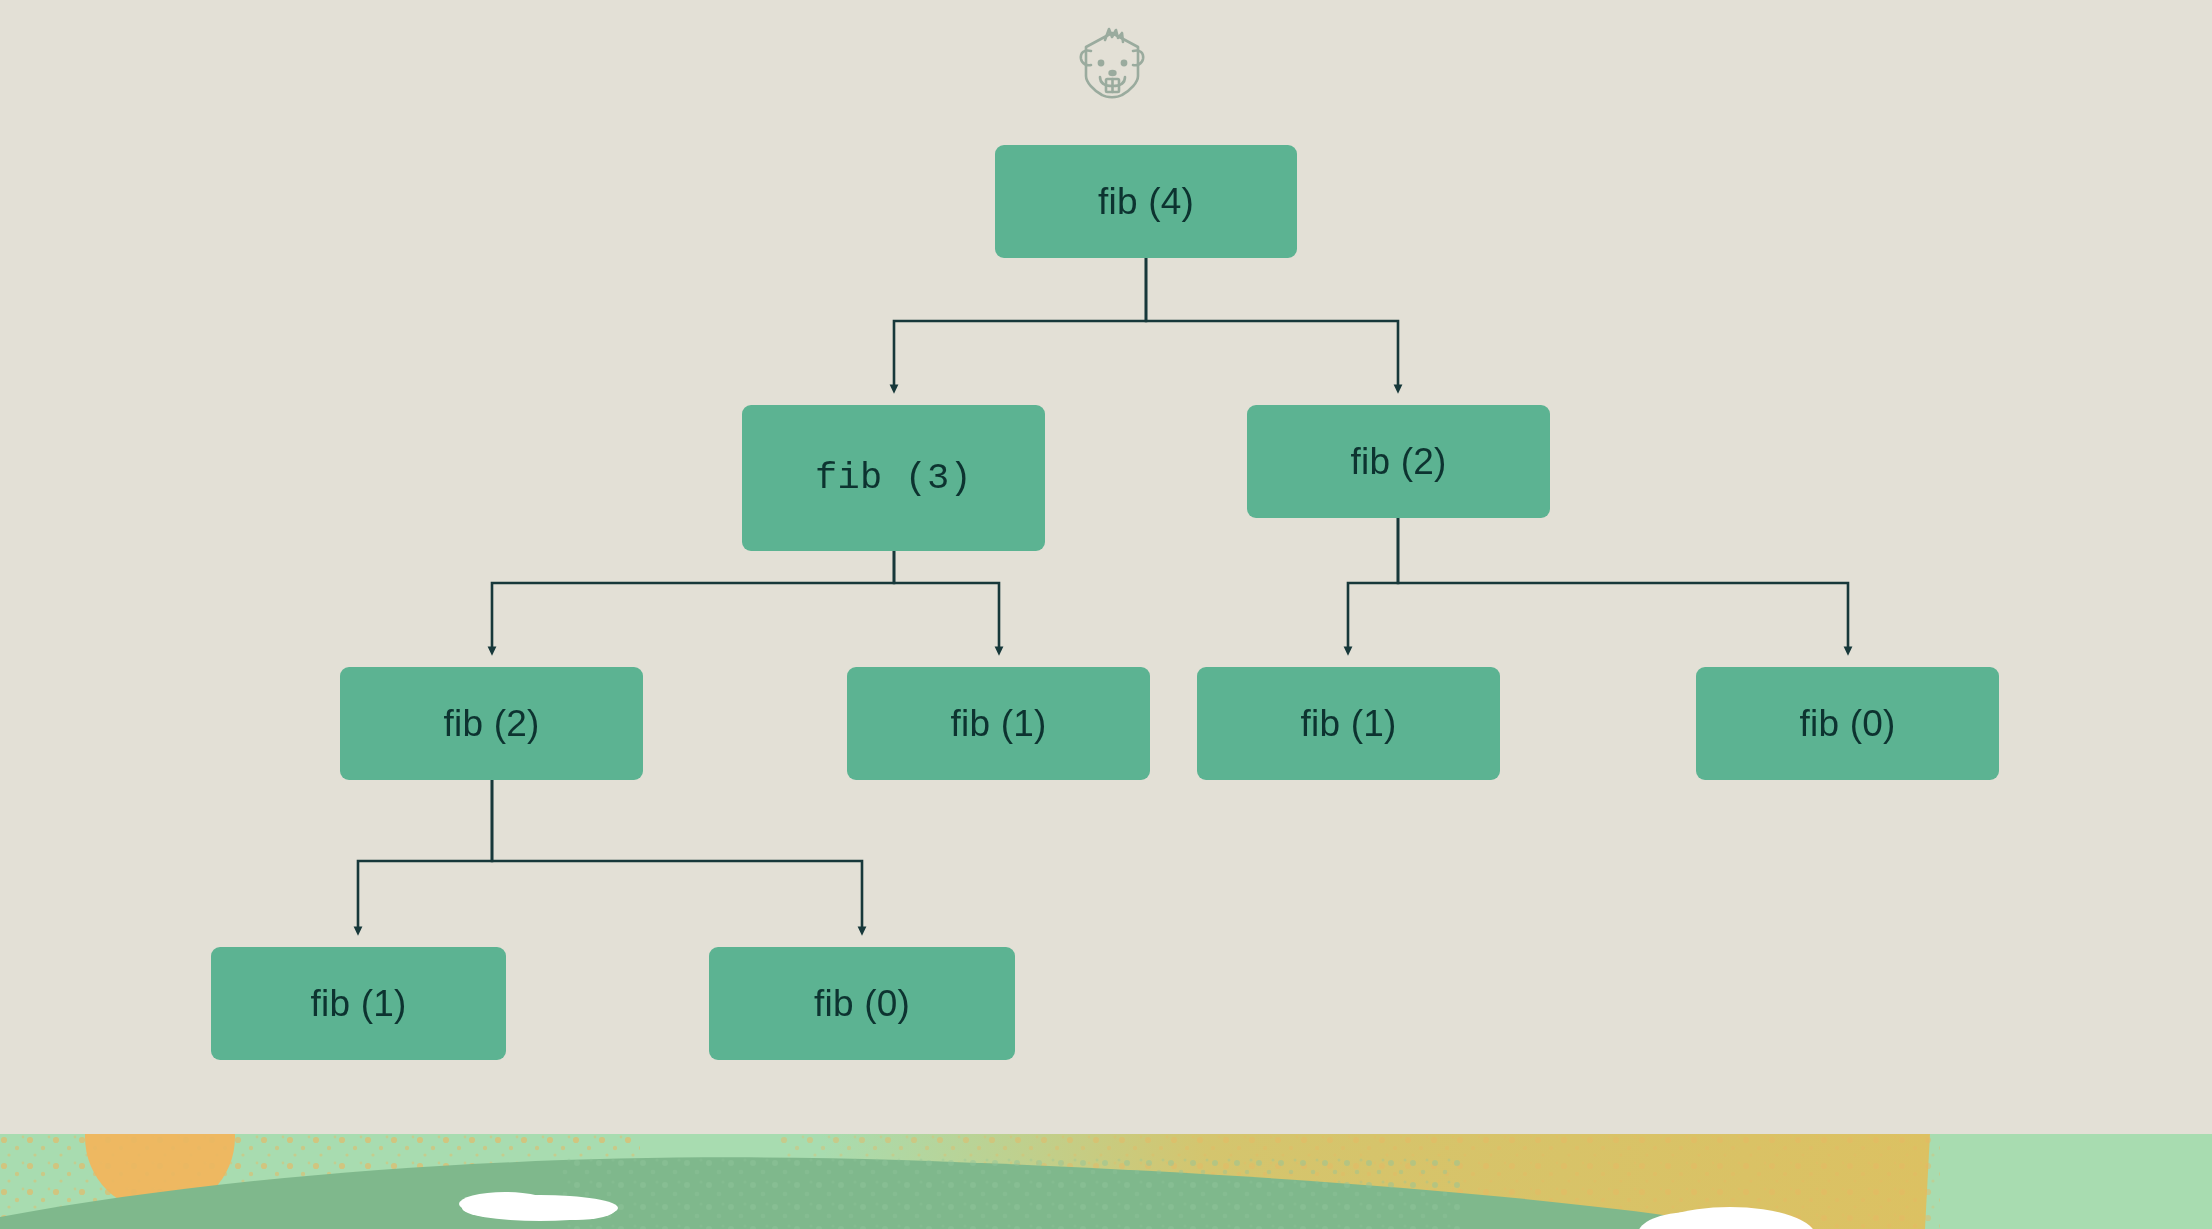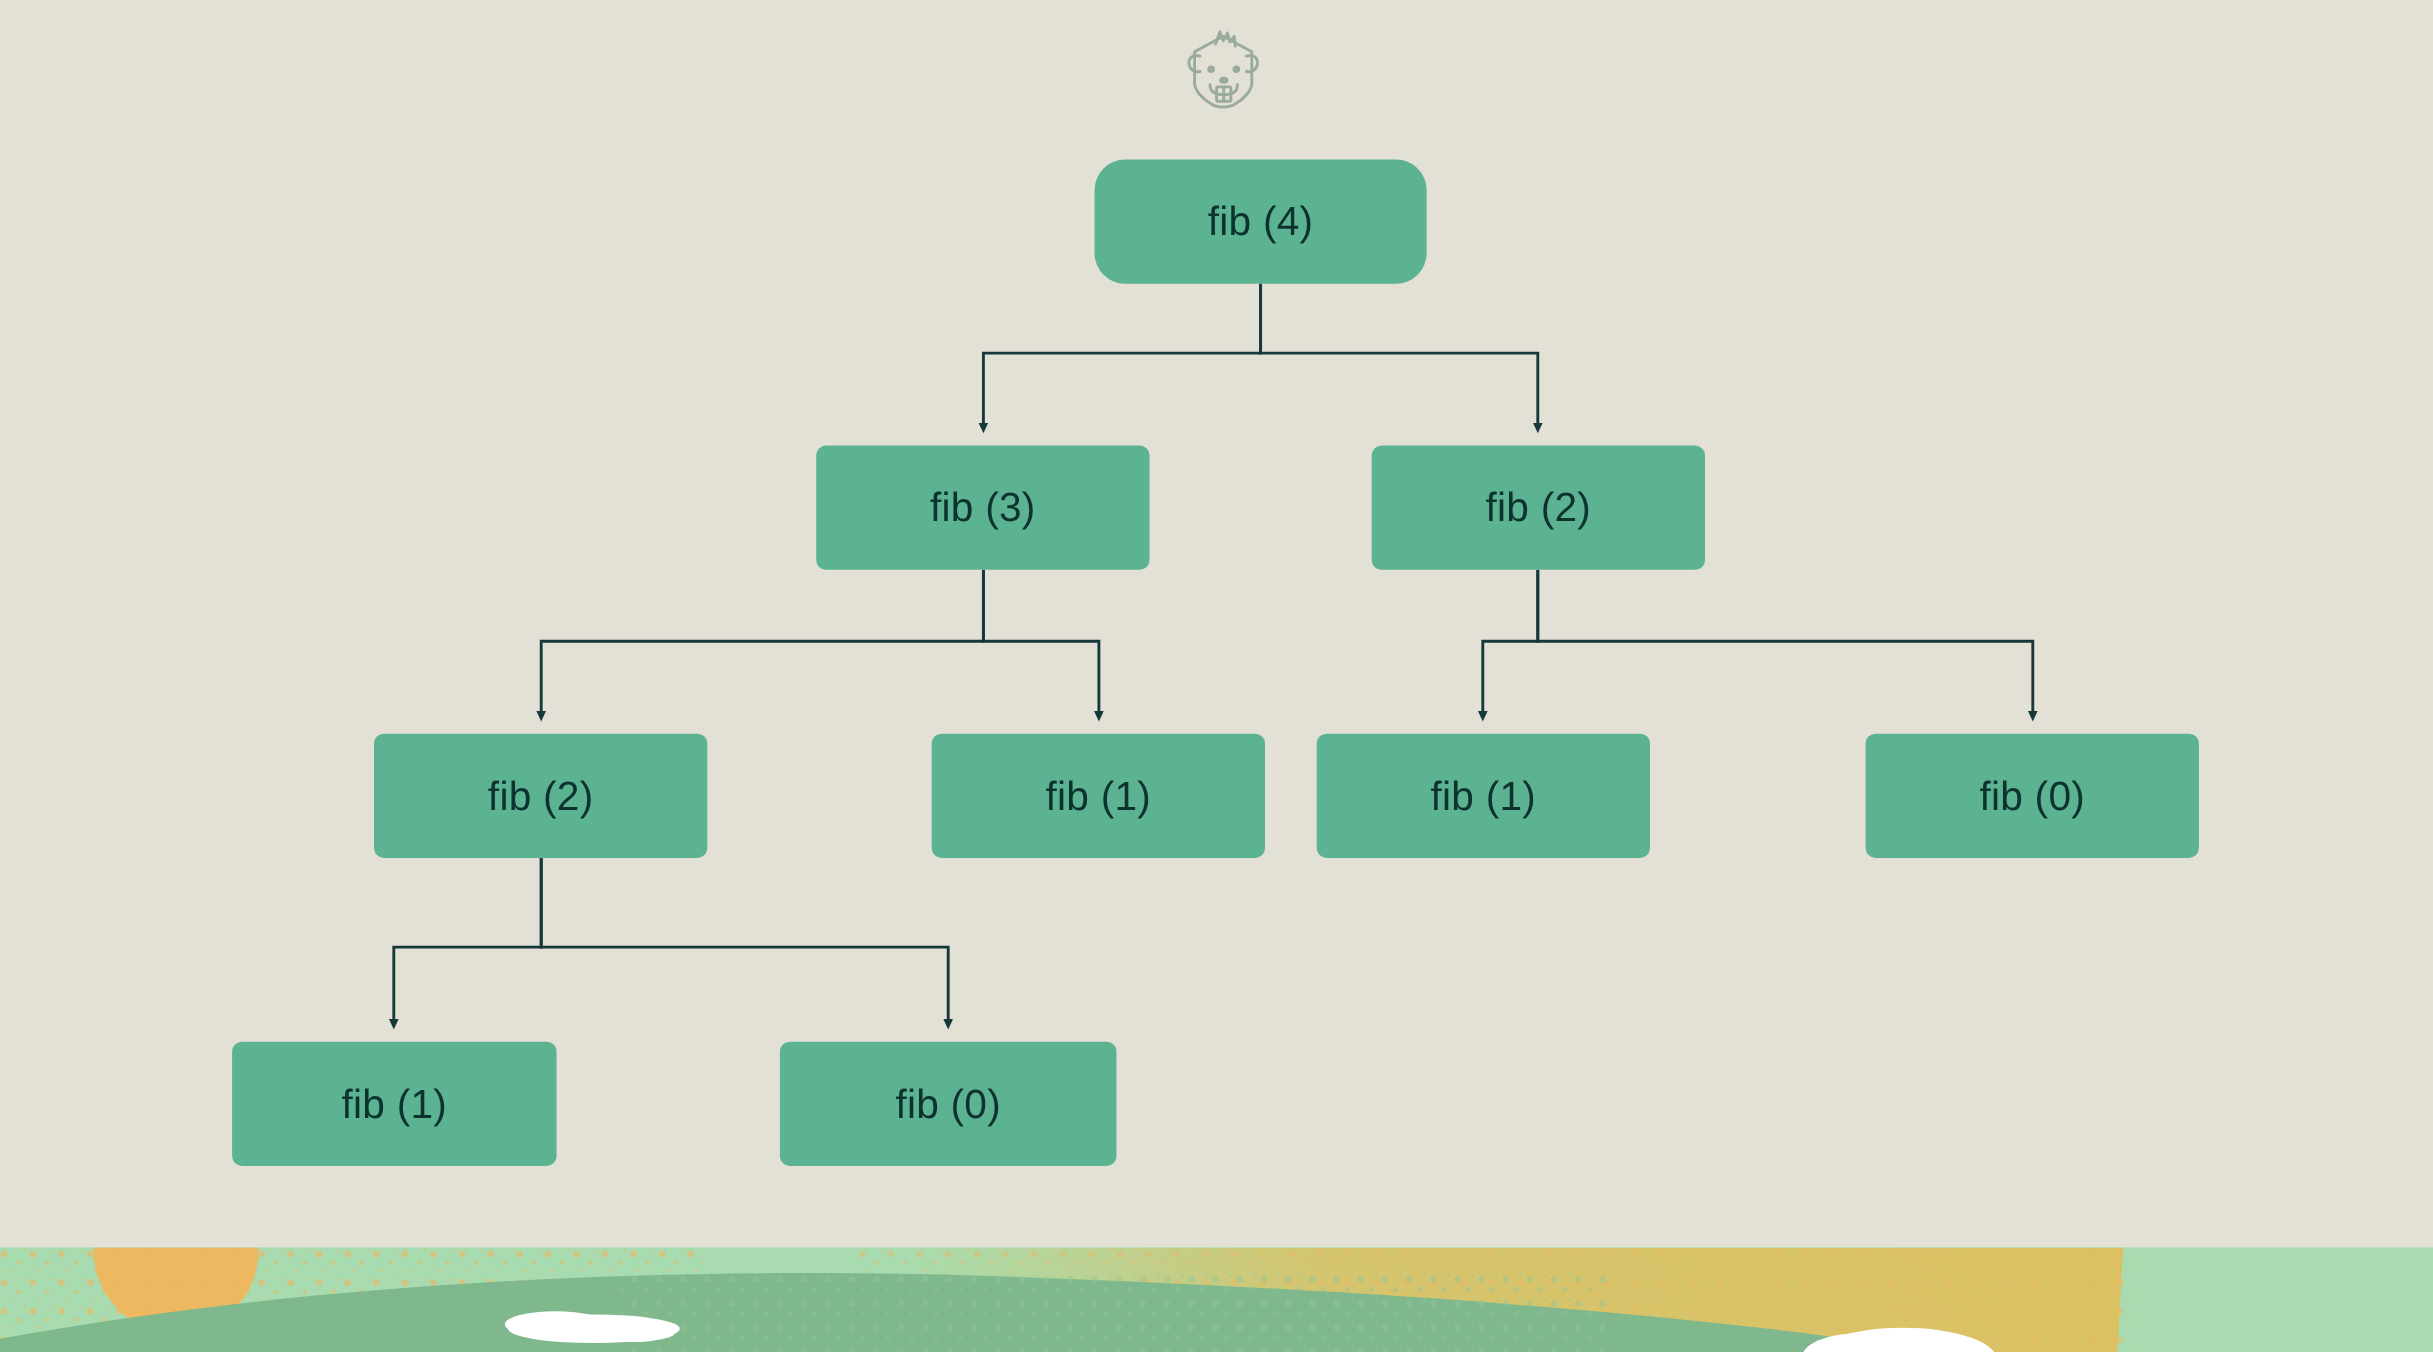--- a/index.html
+++ b/index.html
@@ -120,24 +120,24 @@
 
         <path d="M1398,518 L1398,583 L1848,583 L1848,651" marker-end="url(#arrowhead)"></path>
 
         <path d="M492,780 L492,861 L358,861 L358,931" marker-end="url(#arrowhead)"></path>
 
         <path d="M492,780 L492,861 L862,861 L862,931" marker-end="url(#arrowhead)"></path>
       </g>
     </svg>
 
     <div id="node-layer">
-        <div class="node" style="left: 995px; top: 145px; width: 302px; height: 113px; background: rgb(92, 179, 146); color: rgb(13, 51, 48); border-radius: 28px;">
+        <div class="node" style="left: 995px; top: 145px; width: 302px; height: 113px; background: rgb(92, 179, 146); color: rgb(13, 51, 48);">
           <span class="node-label">fib (4)</span>
         </div>
-        <div class="node" style="left: 742px; top: 405px; width: 303px; height: 113px; background: rgb(92, 179, 146); color: rgb(13, 51, 48);">
+        <div class="node" style="left: 742px; top: 405px; width: 303px; height: 146px; background: rgb(92, 179, 146); color: rgb(13, 51, 48); font-family: Liberation Mono, monospace;">
           <span class="node-label">fib (3)</span>
         </div>
         <div class="node" style="left: 1247px; top: 405px; width: 303px; height: 113px; background: rgb(92, 179, 146); color: rgb(13, 51, 48);">
           <span class="node-label">fib (2)</span>
         </div>
         <div class="node" style="left: 340px; top: 667px; width: 303px; height: 113px; background: rgb(92, 179, 146); color: rgb(13, 51, 48);">
           <span class="node-label">fib (2)</span>
         </div>
         <div class="node" style="left: 847px; top: 667px; width: 303px; height: 113px; background: rgb(92, 179, 146); color: rgb(13, 51, 48);">
           <span class="node-label">fib (1)</span>

